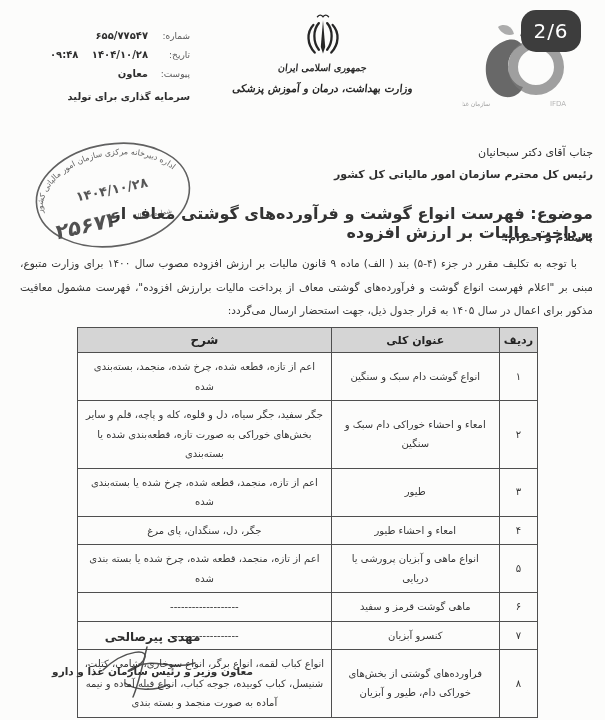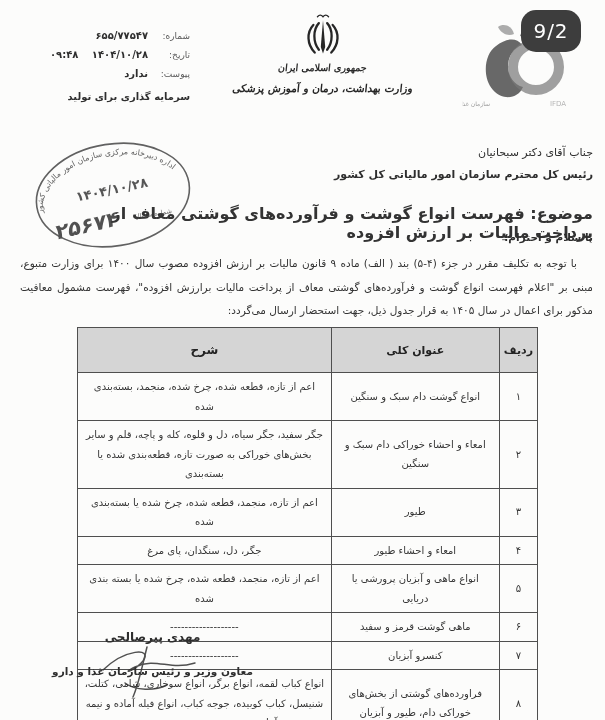--- a/index.html
+++ b/index.html
@@ -44,21 +44,21 @@
   .body-par{
     position:absolute;top:252px;right:12px;left:20px;direction:rtl;
     font-size:10.5px;line-height:23.5px;text-align:justify;text-indent:16px;color:#333;
   }
   
   .stamp{position:absolute;top:138px;left:28px;width:170px;height:115px;transform:rotate(-9deg);opacity:.88;z-index:3;}
   
   .tbl-wrap{position:absolute;top:327px;left:77px;width:461px;}
   table{width:100%;border-collapse:collapse;direction:rtl;}
   th,td{border:1px solid var(--table-line);text-align:center;vertical-align:middle;}
-  thead th{background:var(--header-bg);font-size:11px;font-weight:bold;padding:15px 4px;color:#222;}
+  thead th{background:var(--header-bg);font-size:11px;font-weight:bold;padding:5px 4px;color:#222;}
   tbody td{font-size:10px;line-height:1.95;padding:4px 6px;color:#363636;}
   col.c-no{width:38px;}
   col.c-title{width:168px;}
   th.h-desc{font-size:12px;}
   
   .signature{position:absolute;top:630px;left:45px;width:215px;text-align:center;direction:rtl;z-index:2;}
   .sig-name{font-size:12px;font-weight:bold;}
   .sig-title{font-size:10.5px;font-weight:bold;margin-top:21px;}
   .sig-scribble{position:absolute;top:645px;left:95px;z-index:4;}
 </style>
@@ -72,21 +72,21 @@
       <span class="m-label">شماره:</span>
       <span class="m-value">۶۵۵/۷۷۵۴۷</span>
     </div>
     <div class="meta-row">
       <span class="m-label">تاریخ:</span>
       <span class="m-value">۱۴۰۴/۱۰/۲۸</span>
       <span class="m-time">۰۹:۴۸</span>
     </div>
     <div class="meta-row">
       <span class="m-label">پیوست:</span>
-      <span class="m-value">ندارد</span>
+      <span class="m-value">معاون</span>
     </div>
     <div class="meta-slogan">سرمایه گذاری برای تولید</div>
   </div>
 
   <div class="emblem-block">
     <svg width="46" height="48" viewBox="0 0 50 52">
       <g stroke="#262626" fill="none" stroke-linecap="round">
         <path d="M19 5 q3 -3.5 6 0 q3 -3.5 6 0" stroke-width="1.5"></path>
         <path d="M25 9 L27.4 38 L25 45 L22.6 38 Z" fill="#262626" stroke="none"></path>
         <path d="M20.5 12 C14 19 14 33 20.5 41" stroke-width="2.5"></path>
@@ -102,21 +102,21 @@
   <svg class="ifda" viewBox="0 0 128 100">
     <path d="M34 32 C22 40 20 64 31 76 C41 87 56 85 61 73 C52 71 46 62 46 52 C46 42 52 34 60 31 C54 22 43 25 34 32 Z" fill="#4e4e4e" opacity="0.85"></path>
     <circle cx="74" cy="53" r="23" fill="none" stroke="#787878" stroke-width="10" opacity="0.7"></circle>
     <path d="M58 22 C62 8 76 5 84 10 C80 21 68 26 58 22 Z" fill="#5a5a5a" opacity="0.8"></path>
     <path d="M52 20 C50 11 41 9 36 13 C40 21 47 22 52 20 Z" fill="#8a8a8a" opacity="0.7"></path>
     <text x="28" y="92" font-size="6" fill="#9a9a9a" direction="rtl">سازمان غذا و دارو</text>
     <text x="88" y="92" font-size="7" fill="#b5b5b5">IFDA</text>
   </svg>
 
   <div class="page-badge">
-    <span>9/2</span>
+    <span>2/6</span>
   </div>
 
   <svg class="stamp" viewBox="0 0 170 115">
     <ellipse cx="85" cy="57" rx="77" ry="51" fill="none" stroke="#4c4c4c" stroke-width="1.6"></ellipse>
     <path id="stampArc" d="M 14 72 A 72 47 0 1 1 156 72" fill="none"></path>
     <text font-size="8" fill="#4c4c4c">
       <textPath href="#stampArc" startOffset="4%">اداره دبیرخانه مرکزی سازمان امور مالیاتی کشور</textPath>
     </text>
     <text x="85" y="56" font-size="13" font-weight="bold" fill="#3f3f3f" text-anchor="middle" transform="rotate(-3 85 56)">۱۴۰۴/۱۰/۲۸</text>
     <text x="122" y="84" font-size="6.5" fill="#4c4c4c" text-anchor="middle">شماره سریال</text>

